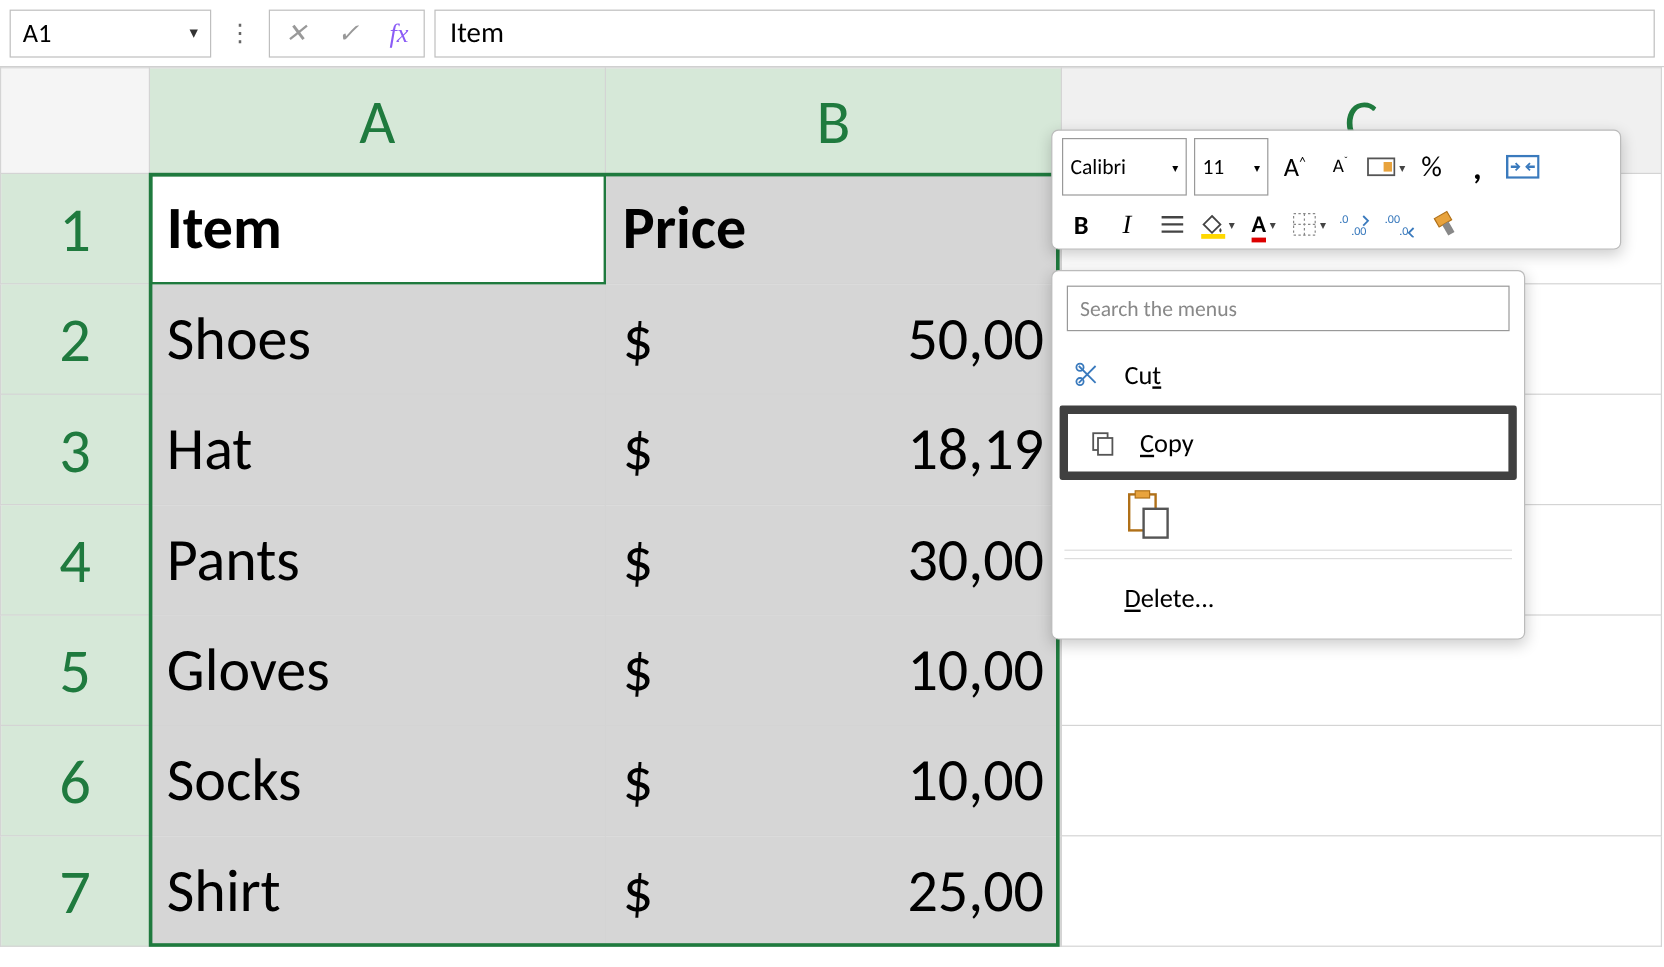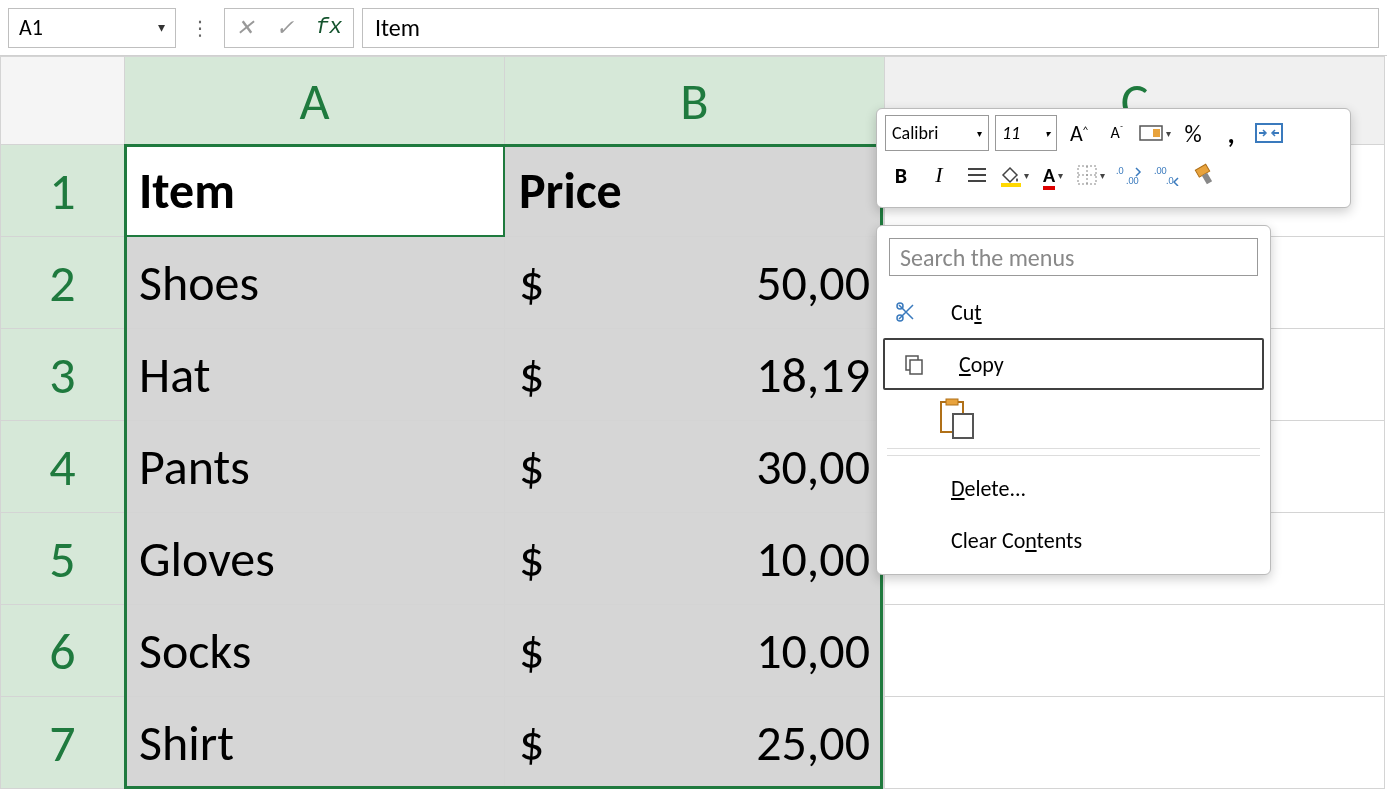--- a/index.html
+++ b/index.html
@@ -4,21 +4,21 @@
 <style>
 * { box-sizing: border-box; margin: 0; padding: 0; }
 body { font-family: "Segoe UI", Calibri, Arial, sans-serif; background: #fff; overflow: hidden; width: 1387px; height: 806px; position: relative; }
 
 
 .formula-bar { display: flex; align-items: center; height: 56px; border-bottom: 1px solid #d0d0d0; padding: 0 8px; gap: 8px; }
 .name-box { width: 168px; height: 40px; border: 1px solid #bfbfbf; display: flex; align-items: center; padding: 0 10px; justify-content: space-between; font-size: 22px; text-align: right; }
 .name-box .chev { font-size: 14px; color: #333; }
 .fb-sep { color: #666; font-size: 20px; margin: 0 6px; }
 .fb-box { width: 130px; height: 40px; border: 1px solid #bfbfbf; display: flex; align-items: center; justify-content: space-around; font-size: 22px; color: #777; font-style: italic; }
-.fb-box span:last-child { font-style: italic; font-family: Liberation Mono, monospace; color: #14532d; }
+.fb-box span:last-child { font-style: italic; font-family: Liberation Serif, serif; color: #8b5cf6; }
 .formula-input { flex: 1; height: 40px; border: 1px solid #bfbfbf; padding: 0 12px; font-size: 24px; display: flex; align-items: center; }
 .fb-x { color: #999; }
 .fb-check { color: #999; }
 .fb-fx { color: #333; font-style: italic; }
 
 
 .grid-wrap { position: relative; }
 table.grid { border-collapse: collapse; }
 table.grid th, table.grid td { border: 1px solid #d4d4d4; }
 .corner { width: 124px; height: 88px; background: #f5f5f5; }
@@ -32,44 +32,44 @@
 td.cell { height: 92px; font-size: 50px; padding: 0 14px; background: #fff; }
 td.sel { background: #d6d6d6; margin-top: 44px; }
 td.active { background: #fff; outline: 2px solid #1f7a3e; outline-offset: -2px; }
 .header-row td { font-weight: 700; }
 .price { display: flex; justify-content: space-between; }
 .selection-border { position: absolute; left: 124px; top: 88px; width: 759px; height: 645px; border: 3px solid #1f7a3e; pointer-events: none; }
 
 
 .mini-toolbar { position: absolute; left: 876px; top: 108px; width: 475px; height: 100px; background: #fff; border: 1px solid #bbb; border-radius: 6px; box-shadow: 0 4px 12px rgba(0,0,0,0.2); padding: 6px 8px; display: flex; flex-direction: column; gap: 6px; }
 .mt-row { display: flex; align-items: center; gap: 6px; }
-.mt-select { border: 1px solid #999; height: 36px; padding: 0 6px; display: flex; align-items: center; font-size: 18px; }
+.mt-select { border: 1px solid #999; height: 48px; padding: 0 6px; display: flex; align-items: center; font-size: 18px; }
 .mt-select.font { width: 104px; justify-content: space-between; }
-.mt-select.size { width: 62px; justify-content: space-between; font-style: italic; }
+.mt-select.size { width: 62px; justify-content: space-between; }
 .mt-btn { height: 36px; min-width: 32px; display: flex; align-items: center; justify-content: center; font-size: 20px; border-radius: 3px; cursor: default; }
 .mt-btn .chev { font-size: 10px; margin-left: 3px; color: #444; }
 .bold { font-weight: 700; font-size: 22px; }
 .italic { font-style: italic; font-family: serif; font-size: 22px; }
 .fontcolor-A { position: relative; font-size: 20px; font-weight: 700; }
 .fillcolor { position: relative; }
 .underline-red { position: absolute; bottom: -3px; left: 0; right: 0; height: 4px; background: #d00; }
 .underline-yellow { position: absolute; bottom: -3px; left: 0; right: 0; height: 4px; background: #ffd800; }
 .painter { transform: rotate(-30deg); }
 
 
 .context-menu { position: absolute; left: 876px; top: 225px; width: 395px; background: #fff; border: 1px solid #bbb; border-radius: 6px; box-shadow: 0 4px 12px rgba(0,0,0,0.2); padding: 8px 0; }
-.cm-search { margin: 4px 12px 10px 12px; height: 38px; border: 1px solid #999; display: flex; align-items: center; padding: 0 10px; color: #888; font-size: 24px; }
-.cm-item { display: flex; align-items: center; height: 52px; padding: 0 16px; font-size: 22px; gap: 32px; }
+.cm-search { margin: 4px 12px 10px 12px; height: 38px; border: 1px solid #999; display: flex; align-items: center; padding: 0 10px; color: #888; font-size: 18px; }
+.cm-item { display: flex; align-items: center; height: 52px; padding: 0 16px; font-size: 22px; gap: 18px; }
 .cm-icon { width: 26px; display: flex; justify-content: center; color: #444; }
 .cm-label { flex: 1; }
 .cm-label u { text-decoration: underline; }
 .cm-heading { font-weight: 700; }
 .cm-paste-big { margin: 8px 0 8px 60px; }
 .cm-sep { height: 1px; background: #ddd; margin: 6px 10px; }
-.cm-highlight { border: 2px solid #404040; border-radius: 2px; margin: 0 6px; }
+.cm-highlight { border: 7px solid #404040; border-radius: 2px; margin: 0 6px; }
 .cm-highlight .cm-item { height: 48px; }
 
 svg { display: block; }
 </style>
 </head>
 <body>
 
 <div class="formula-bar">
   <div class="name-box">
     <span>A1</span>
@@ -288,17 +288,13 @@
         <rect x="9" y="1" width="12" height="6" fill="#e8a33d" stroke="#b07018"></rect>
         <rect x="16" y="16" width="20" height="24" fill="#fff" stroke="#555" stroke-width="2"></rect>
       </svg>
   </div>
   <div class="cm-sep"></div>
   <div class="cm-sep"></div>
   <div class="cm-item">
     <span class="cm-icon"></span>
     <span class="cm-label"><u>D</u>elete...</span>
   </div>
-  <div class="cm-item">
-    <span class="cm-icon"></span>
-    <span class="cm-label">Clear Co<u>n</u>tents</span>
-  </div>
 </div>
 
 </body></html>

